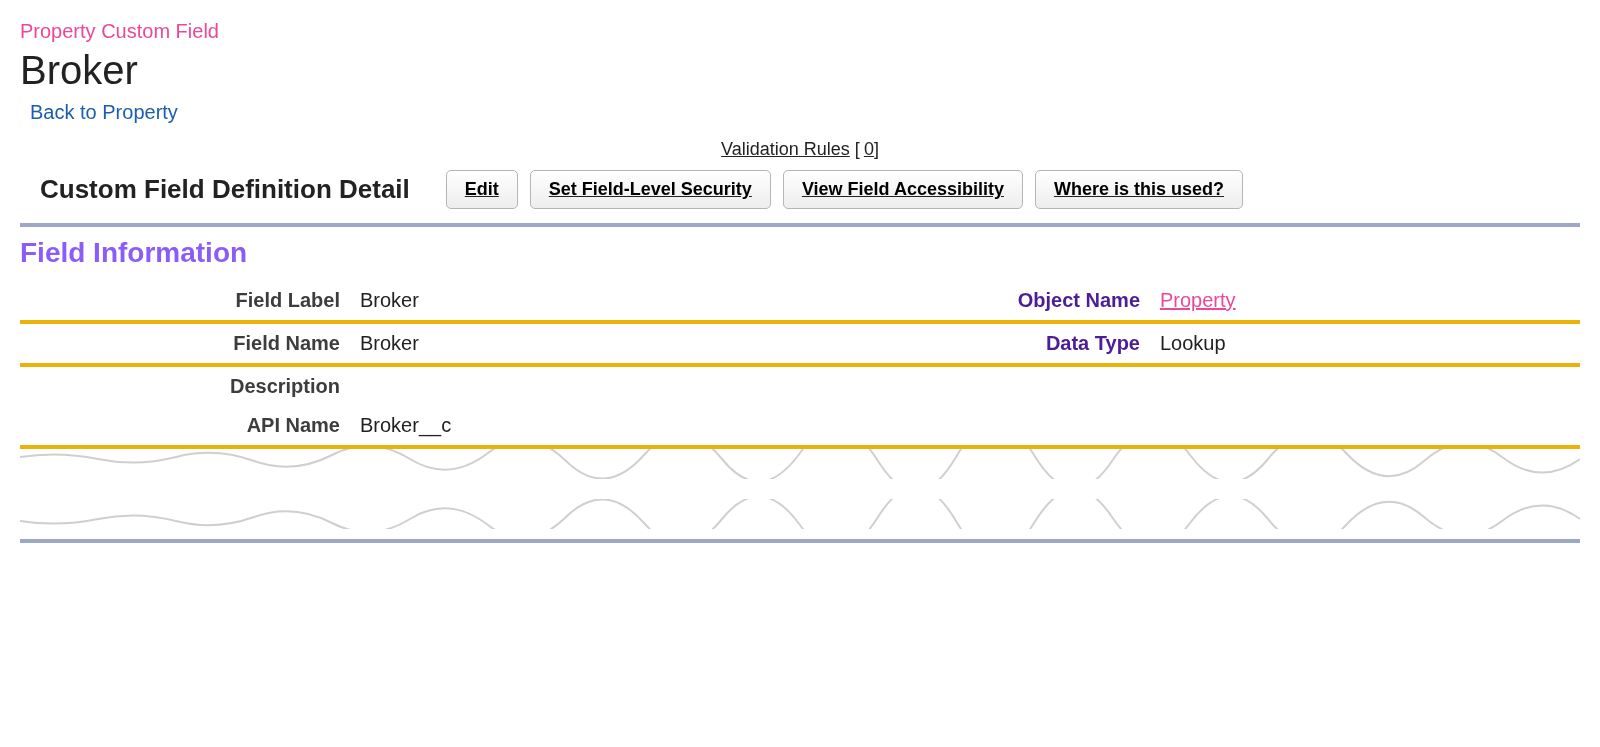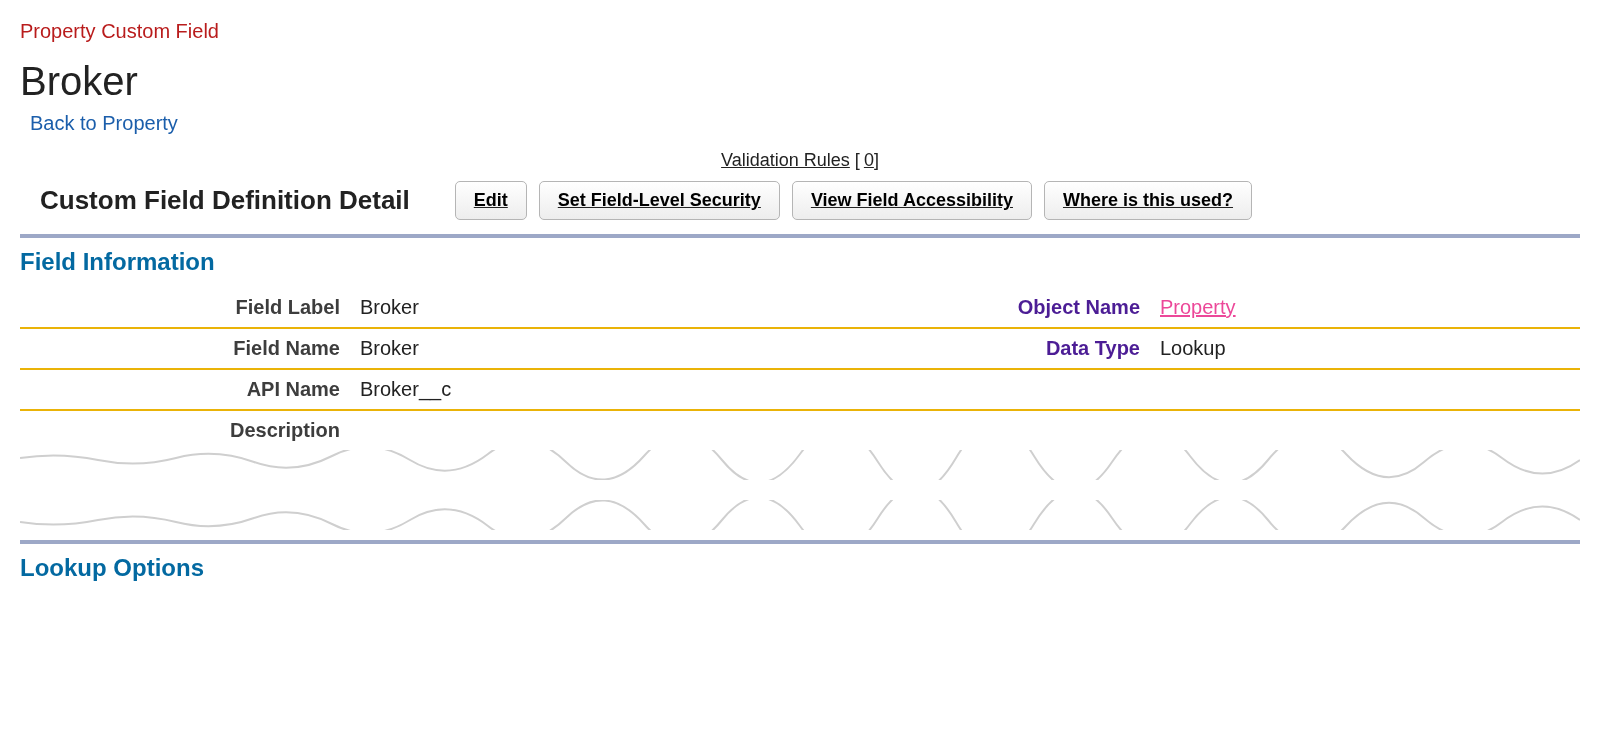--- a/index.html
+++ b/index.html
@@ -11,22 +11,22 @@
       font-family: Arial, Helvetica, sans-serif;
       background: #ffffff;
       color: #222;
       padding: 20px 20px 40px 20px;
     }
     .page-header {
       margin-bottom: 15px;
     }
     .page-type {
       font-size: 20px;
-      color: #b91c1c;
-      margin-bottom: 16px;
+      color: #ec4899;
+      margin-bottom: 5px;
     }
     .page-title {
       font-size: 40px;
       font-weight: normal;
       color: #222;
       margin-bottom: 8px;
     }
     .back-link {
       font-size: 20px;
       color: #1b5eab;
@@ -43,21 +43,21 @@
       text-decoration: underline;
     }
     .validation-count {
       color: #222;
       text-decoration: underline;
       margin-left: 4px;
     }
     .detail-header-row {
       display: flex;
       align-items: center;
-      gap: 45px;
+      gap: 36px;
       margin-bottom: 14px;
       padding-left: 20px;
     }
     .section-title {
       font-size: 26px;
       font-weight: bold;
       color: #222;
     }
     .button-row {
       display: flex;
@@ -72,31 +72,31 @@
       border: 1px solid #b5b5b5;
       border-radius: 5px;
       cursor: pointer;
       white-space: nowrap;
     }
     .section-divider {
       border-top: 4px solid #9da8c7;
       margin-bottom: 10px;
     }
     .section-heading {
-      font-size: 24px;
-      font-weight: bold;
-      color: #0369a1;
+      font-size: 28px;
+      font-weight: bold;
+      color: #8b5cf6;
       margin-bottom: 12px;
     }
     .detail-table {
       width: 100%;
       border-collapse: collapse;
     }
     .detail-table tr {
-      border-bottom: 2px solid #eab308;
+      border-bottom: 4px solid #eab308;
     }
     .detail-table td {
       padding: 8px 10px;
       font-size: 20px;
       vertical-align: middle;
     }
     .label-cell {
       width: 330px;
       text-align: right;
       font-weight: bold;
@@ -176,43 +176,42 @@
     <td class="value-cell">Broker</td>
     <td class="label-cell-right">Object Name</td>
     <td class="value-cell"><a href="#" class="link-value">Property</a></td>
   </tr>
   <tr>
     <td class="label-cell">Field Name</td>
     <td class="value-cell">Broker</td>
     <td class="label-cell-right">Data Type</td>
     <td class="value-cell">Lookup</td>
   </tr>
+  <tr style="border-bottom:none;">
+    <td class="label-cell">Description</td>
+    <td class="value-cell"></td>
+    <td class="label-cell-right"></td>
+    <td class="value-cell"></td>
+  </tr>
   <tr>
     <td class="label-cell">API Name</td>
     <td class="value-cell">Broker__c</td>
-    <td class="label-cell-right"></td>
-    <td class="value-cell"></td>
-  </tr>
-  <tr style="border-bottom:none;">
-    <td class="label-cell">Description</td>
-    <td class="value-cell"></td>
     <td class="label-cell-right"></td>
     <td class="value-cell"></td>
   </tr>
 </tbody>
   </table>
 
 <div class="torn-gap">
   <svg class="torn-top" viewBox="0 0 1600 30" preserveAspectRatio="none">
     <path d="M0,8 Q40,2 80,10 T160,8 T240,12 T320,6 T400,10 T480,4 T560,12 T640,6 T720,10 T800,4 T880,12 T960,8 T1040,6 T1120,12 T1200,6 T1280,10 T1360,4 T1440,12 T1520,8 T1600,10 L1600,0 L0,0 Z" fill="#ffffff"></path>
     <path d="M0,8 Q40,2 80,10 T160,8 T240,12 T320,6 T400,10 T480,4 T560,12 T640,6 T720,10 T800,4 T880,12 T960,8 T1040,6 T1120,12 T1200,6 T1280,10 T1360,4 T1440,12 T1520,8 T1600,10" fill="none" stroke="#cfcfcf" stroke-width="2"></path>
   </svg>
   <svg class="torn-bottom" viewBox="0 0 1600 30" preserveAspectRatio="none">
     <path d="M0,22 Q40,28 80,20 T160,22 T240,18 T320,24 T400,20 T480,26 T560,18 T640,24 T720,20 T800,26 T880,18 T960,22 T1040,24 T1120,18 T1200,24 T1280,20 T1360,26 T1440,18 T1520,22 T1600,20 L1600,30 L0,30 Z" fill="#ffffff"></path>
     <path d="M0,22 Q40,28 80,20 T160,22 T240,18 T320,24 T400,20 T480,26 T560,18 T640,24 T720,20 T800,26 T880,18 T960,22 T1040,24 T1120,18 T1200,24 T1280,20 T1360,26 T1440,18 T1520,22 T1600,20" fill="none" stroke="#cfcfcf" stroke-width="2"></path>
   </svg>
 </div>
 
 <div class="section-block">
   <div class="section-divider"></div>
-  <div class="section-heading">Lookup Options</div>
 
 </div>
 
 </body></html>

